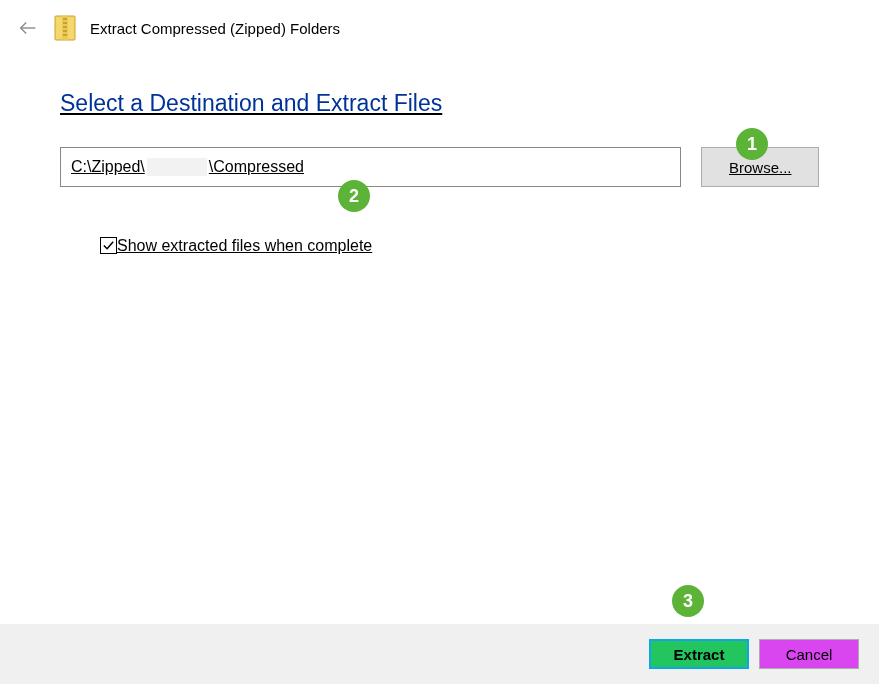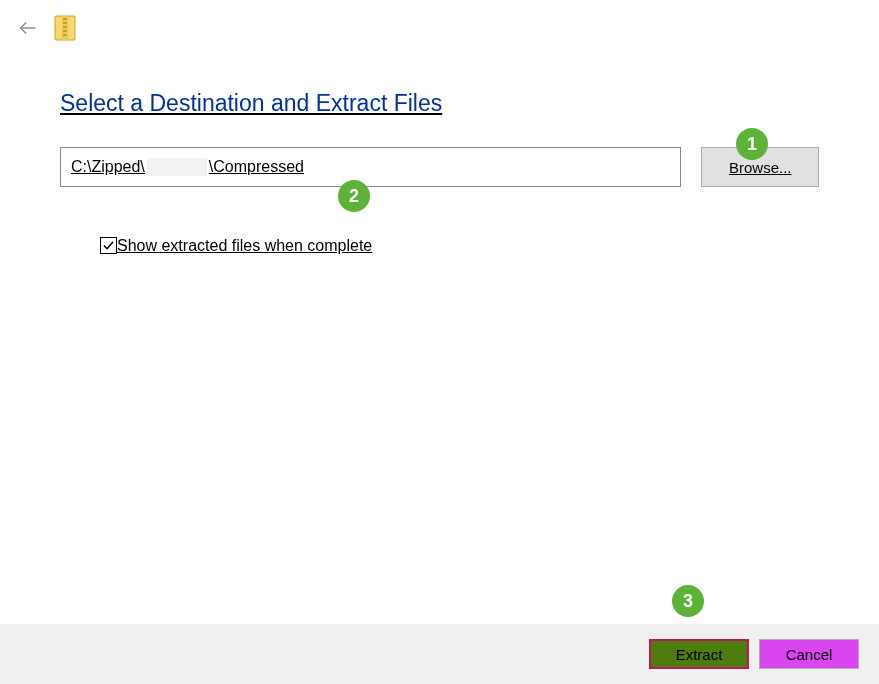--- a/index.html
+++ b/index.html
@@ -131,22 +131,23 @@
     .footer-button {
       width: 100px;
       height: 30px;
       font-size: 15px;
       font-family: inherit;
       background: #d946ef;
       border: 1px solid #adadad;
       cursor: pointer;
     }
     .footer-button.primary {
-      border: 2px solid #be185d;
-      background: #4d7c0f;
+      border: 2px solid #0ea5e9;
+      background: #22c55e;
+      font-weight: bold;
     }
     .annotation-badge {
       position: absolute;
       width: 32px;
       height: 32px;
       border-radius: 50%;
       background: #5cb338;
       color: #fff;
       font-size: 18px;
       font-weight: 600;
@@ -173,20 +174,21 @@
     <svg width="22" height="28" viewBox="0 0 22 28">
       <rect x="1" y="2" width="20" height="24" rx="1" fill="#f5d76e" stroke="#c9a227" stroke-width="1"></rect>
       <rect x="8" y="2" width="6" height="24" fill="#e8c95a"></rect>
       <rect x="9" y="4" width="4" height="2" fill="#c9a227"></rect>
       <rect x="9" y="8" width="4" height="2" fill="#c9a227"></rect>
       <rect x="9" y="12" width="4" height="2" fill="#c9a227"></rect>
       <rect x="9" y="16" width="4" height="2" fill="#c9a227"></rect>
       <rect x="9" y="20" width="4" height="2" fill="#c9a227"></rect>
     </svg>
   </div>
+  <div class="window-title">Extract Compressed (Zipped) Folders</div>
 </div>
 
 <div class="content">
   <h1 class="page-title">Select a Destination and Extract Files</h1>
 
 
   <div class="path-row">
     <div class="path-input">
       <span>C:\Zipped\</span>
         <span class="path-redacted"></span>

